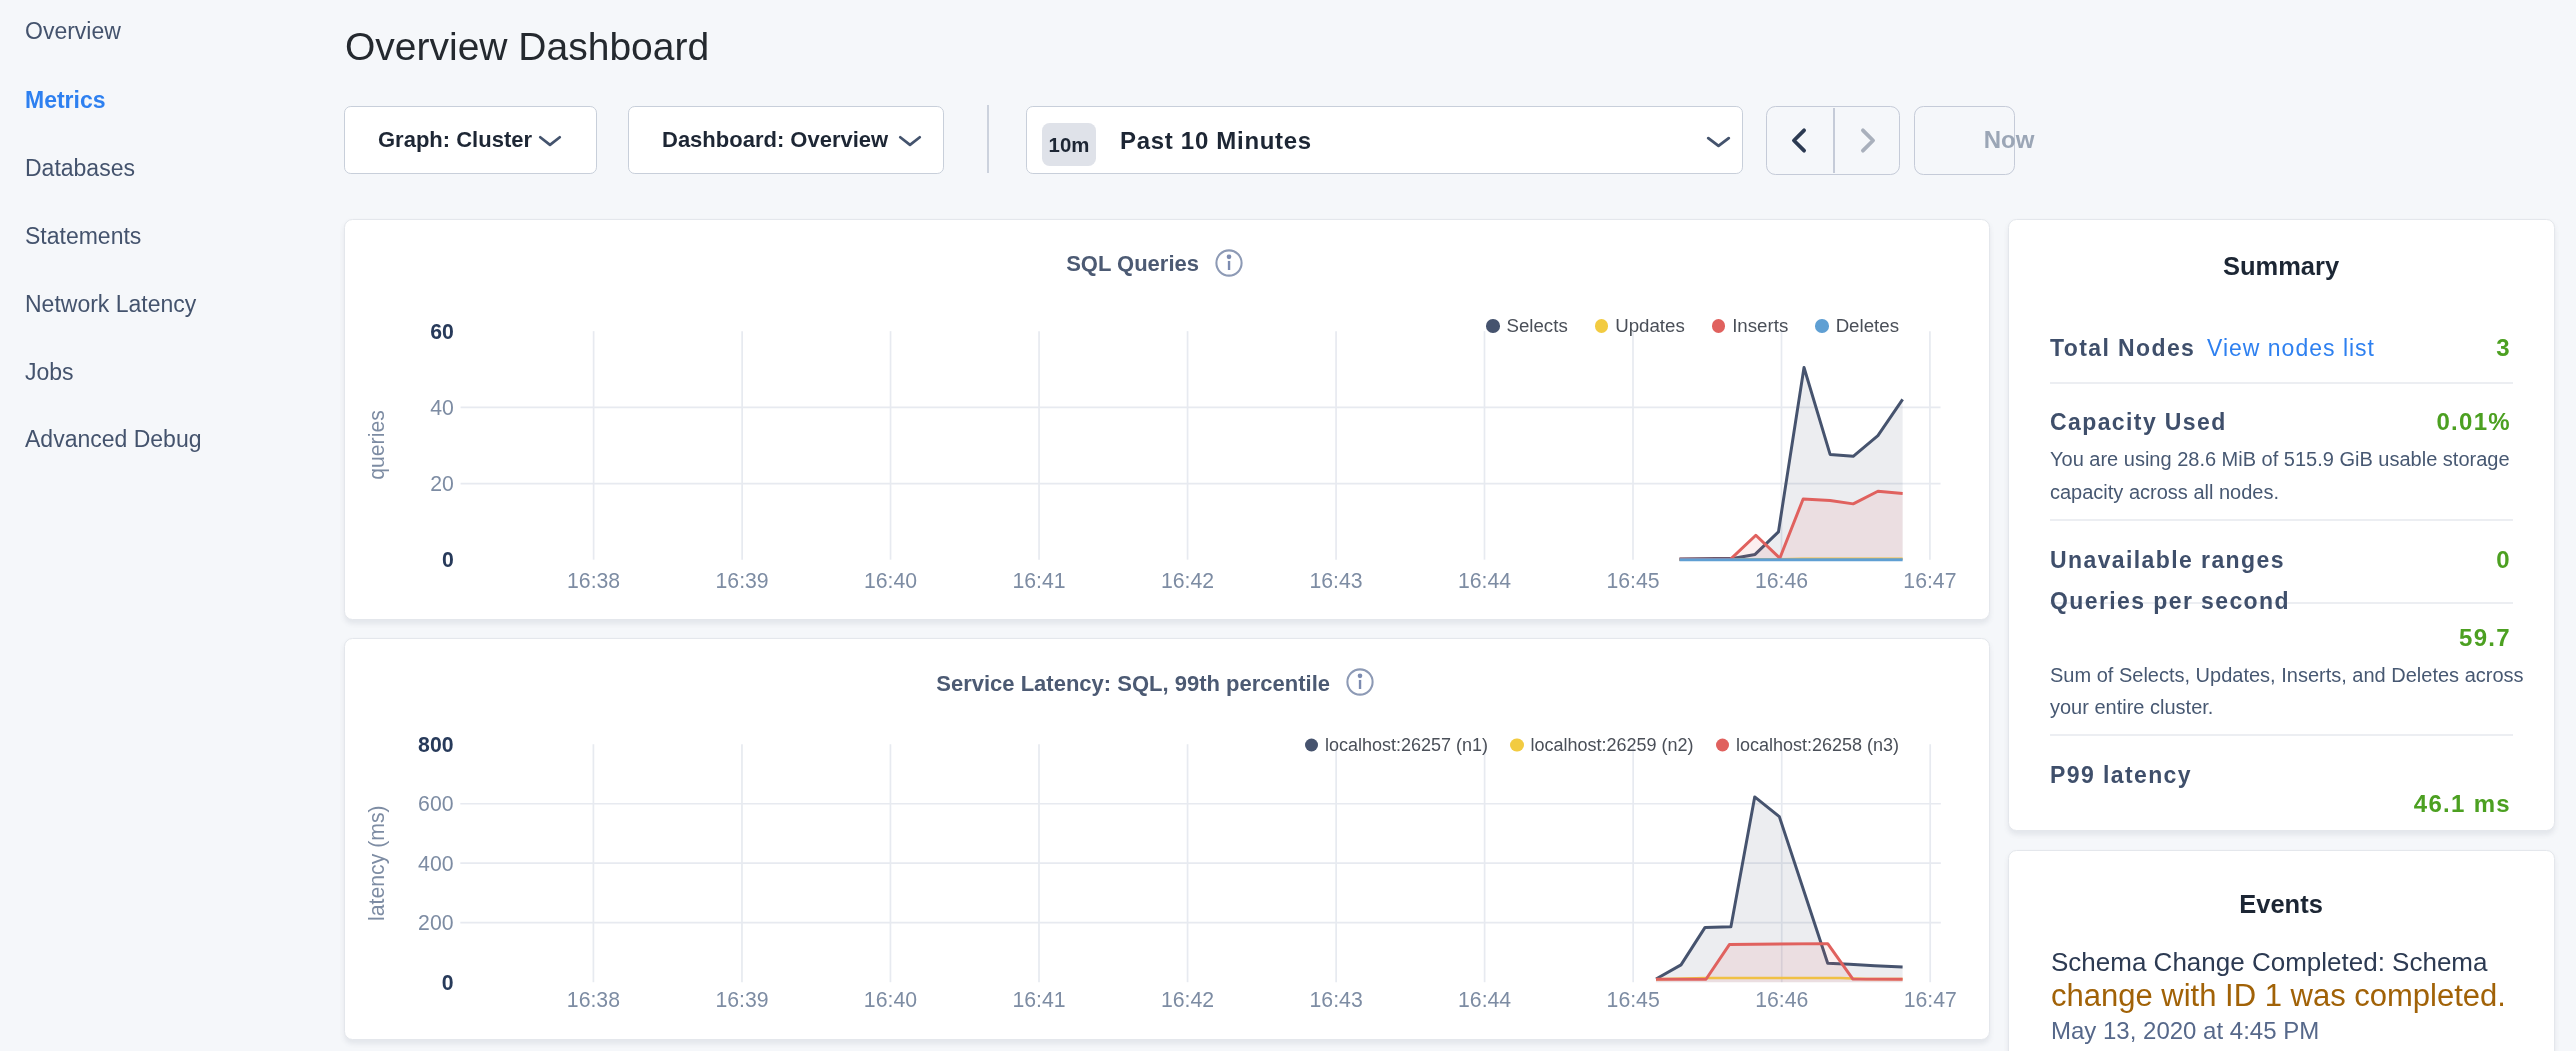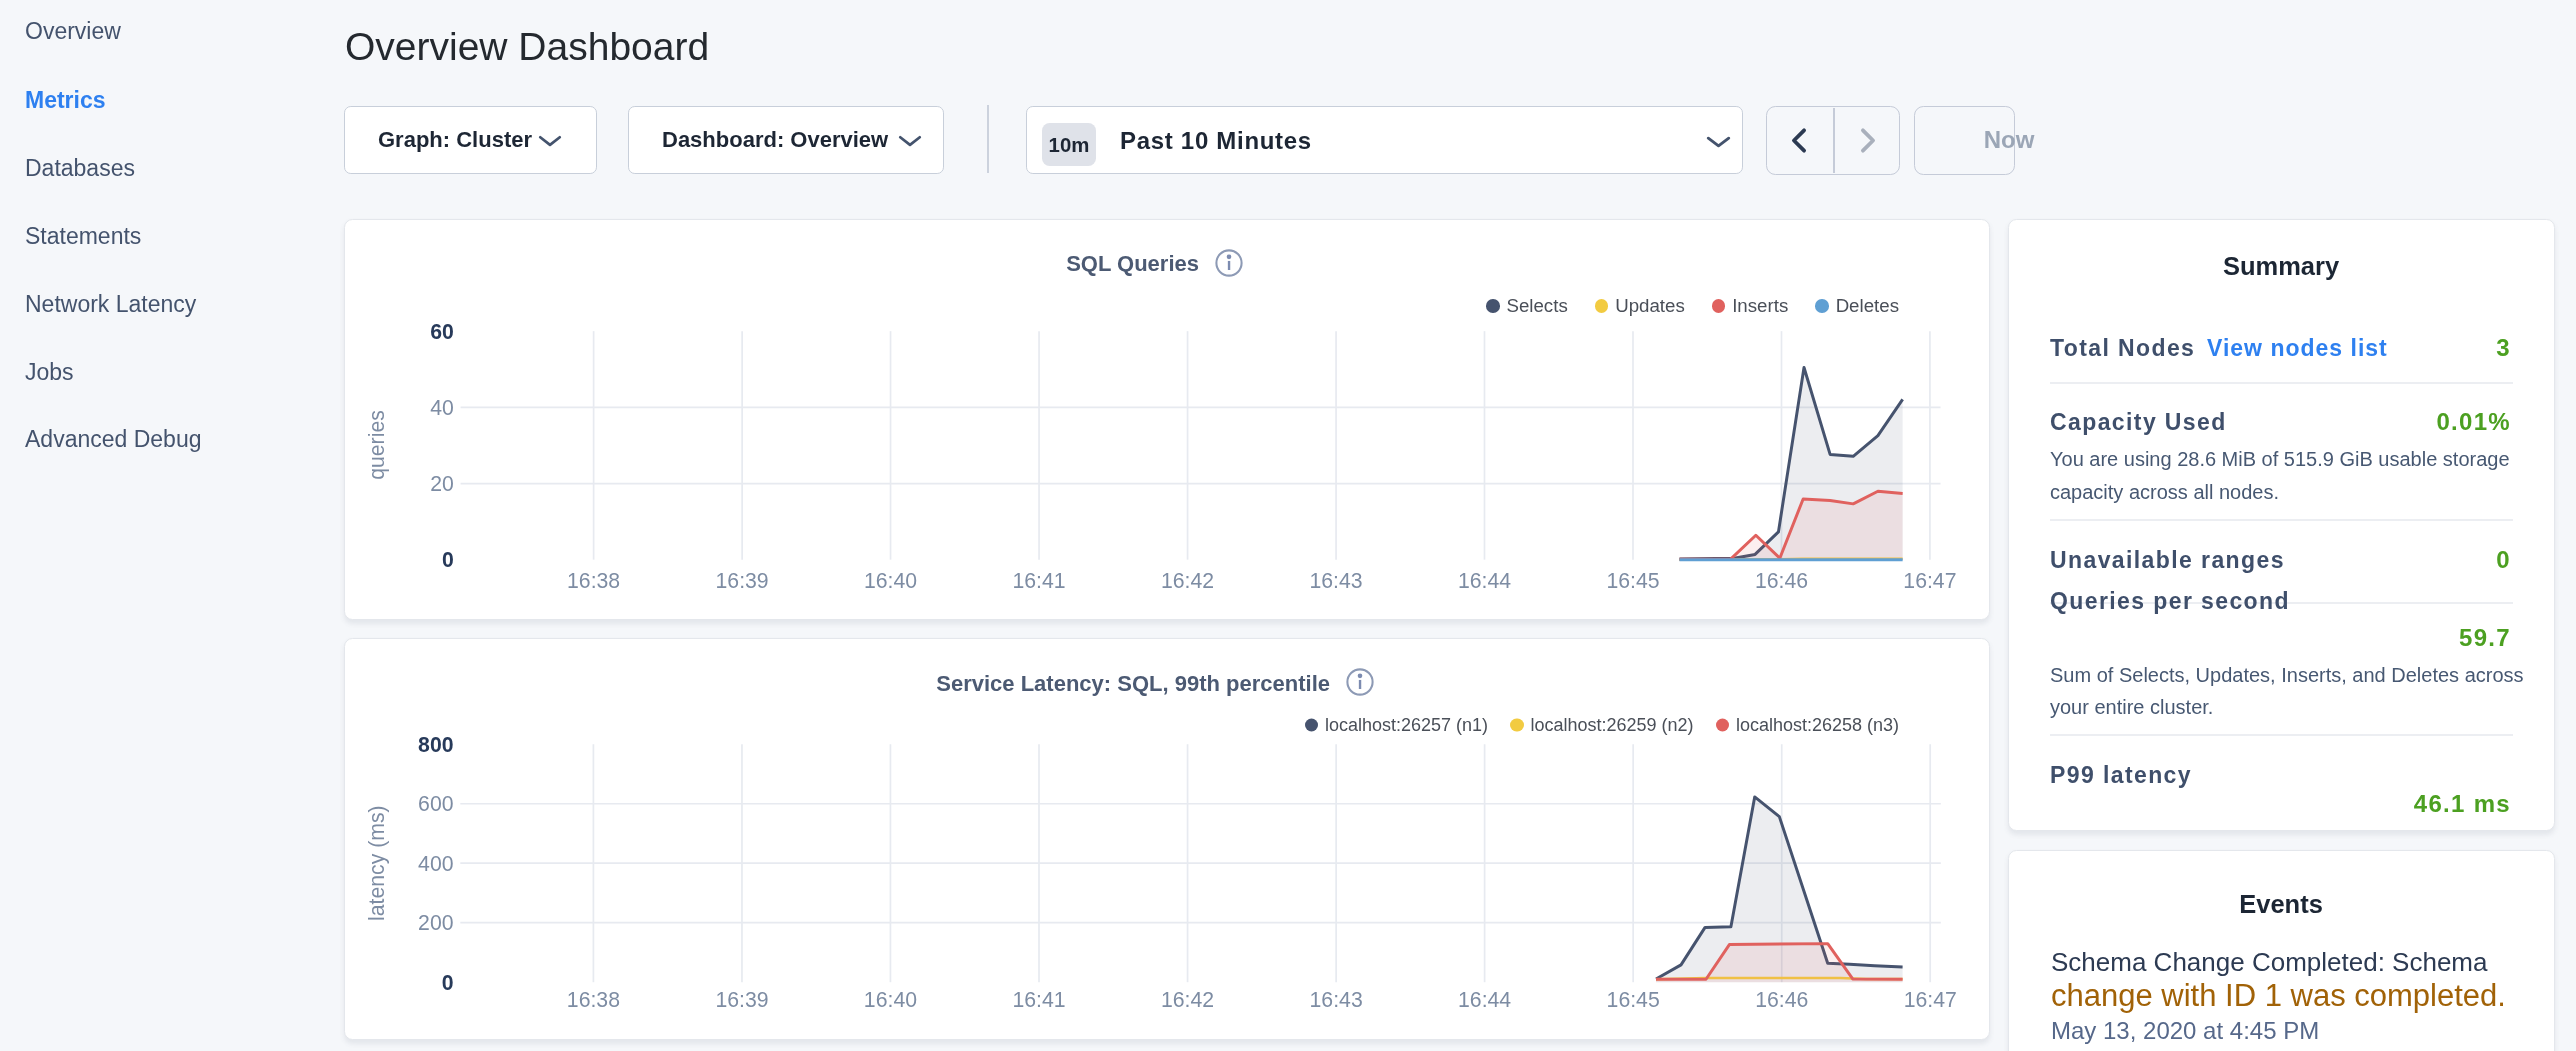--- a/index.html
+++ b/index.html
@@ -6,21 +6,21 @@
   html,body { width:2576px; height:1051px; overflow:hidden; }
   body { background:#f5f7fa; font-family:"Liberation Sans", sans-serif; position:relative; }
   .abs { position:absolute; }
   .card { position:absolute; background:#fff; border:1.7px solid #e4e7ec; border-radius:8.5px;
           box-shadow:0 3.4px 5.1px rgba(80,90,110,0.10); }
   .navitem { position:absolute; left:25px; font-size:23px; color:#44536d; transform:translateY(-50%); font-weight:400; }
   .grnval { position:absolute; right:65px; color:#4ca021; font-weight:700; letter-spacing:1.3px; transform:translateY(-50%); font-size:24px; white-space:nowrap; }
   .sumlabel { position:absolute; left:2050px; color:#3f4f6b; font-weight:700; letter-spacing:1.4px; transform:translateY(-50%); font-size:23px; white-space:nowrap; }
   .sumdesc { position:absolute; left:2050px; color:#475872; transform:translateY(-50%); font-size:20px; font-weight:400; white-space:nowrap; }
   .divider { position:absolute; left:2050px; width:463px; height:1.7px; background:#eceef2; }
-  .legend { display:flex; align-items:center; transform:translateY(-50%); }
+  .legend { display:flex; align-items:center; transform:translateY(-50%);margin-top:20px; }
   .ttltx { font-size:22px; font-weight:700; color:#4c5a73; }
   .dot { width:13.6px; height:13.6px; border-radius:50%; display:inline-block; margin-right:6.8px; flex:none; }
   .ltx { font-size:18.7px; color:#4a4f58; margin-right:27px; white-space:nowrap; }
   .lg2 .ltx { font-size:18px; margin-right:22px; }
   .ltx:last-child { margin-right:0; }
 </style>
 </head>
 <body>
 
 <div class="navitem" style="top:31px;">Overview</div>
@@ -171,21 +171,21 @@
   <span class="dot" style="background:#f2cb41;"></span>
     <span class="ltx">localhost:26259 (n2)</span>
   <span class="dot" style="background:#e0615e;"></span>
     <span class="ltx">localhost:26258 (n3)</span>
 </div>
 
 <div class="card" style="left:2008px; top:219px; width:547px; height:612px;"></div>
 <div class="abs" style="left:2281px; top:266px; font-size:25.5px; font-weight:700; color:#1c2634; transform:translate(-50%,-50%);">Summary</div>
 
 <div class="sumlabel" style="top:348px;">Total Nodes</div>
-<div class="abs" style="left:2207px; top:348px; font-size:23px; font-weight:700; color:#2e80f0; transform:translateY(-50%); letter-spacing:1px; white-space:nowrap;">View nodes list</div>
+<div class="abs" style="left:2207px; top:348px; font-size:23px; font-weight:400; color:#2e80f0; transform:translateY(-50%); letter-spacing:1px; white-space:nowrap;">View nodes list</div>
 <div class="grnval" style="top:348px;">3</div>
 <div class="divider" style="top:382px;"></div>
 
 <div class="sumlabel" style="top:422px;">Capacity Used</div>
 <div class="grnval" style="top:422px;">0.01%</div>
 <div class="sumdesc" style="top:459px;">You are using 28.6 MiB of 515.9 GiB usable storage</div>
 <div class="sumdesc" style="top:492px;">capacity across all nodes.</div>
 <div class="divider" style="top:519px;"></div>
 
 <div class="sumlabel" style="top:560px;">Unavailable ranges</div>

